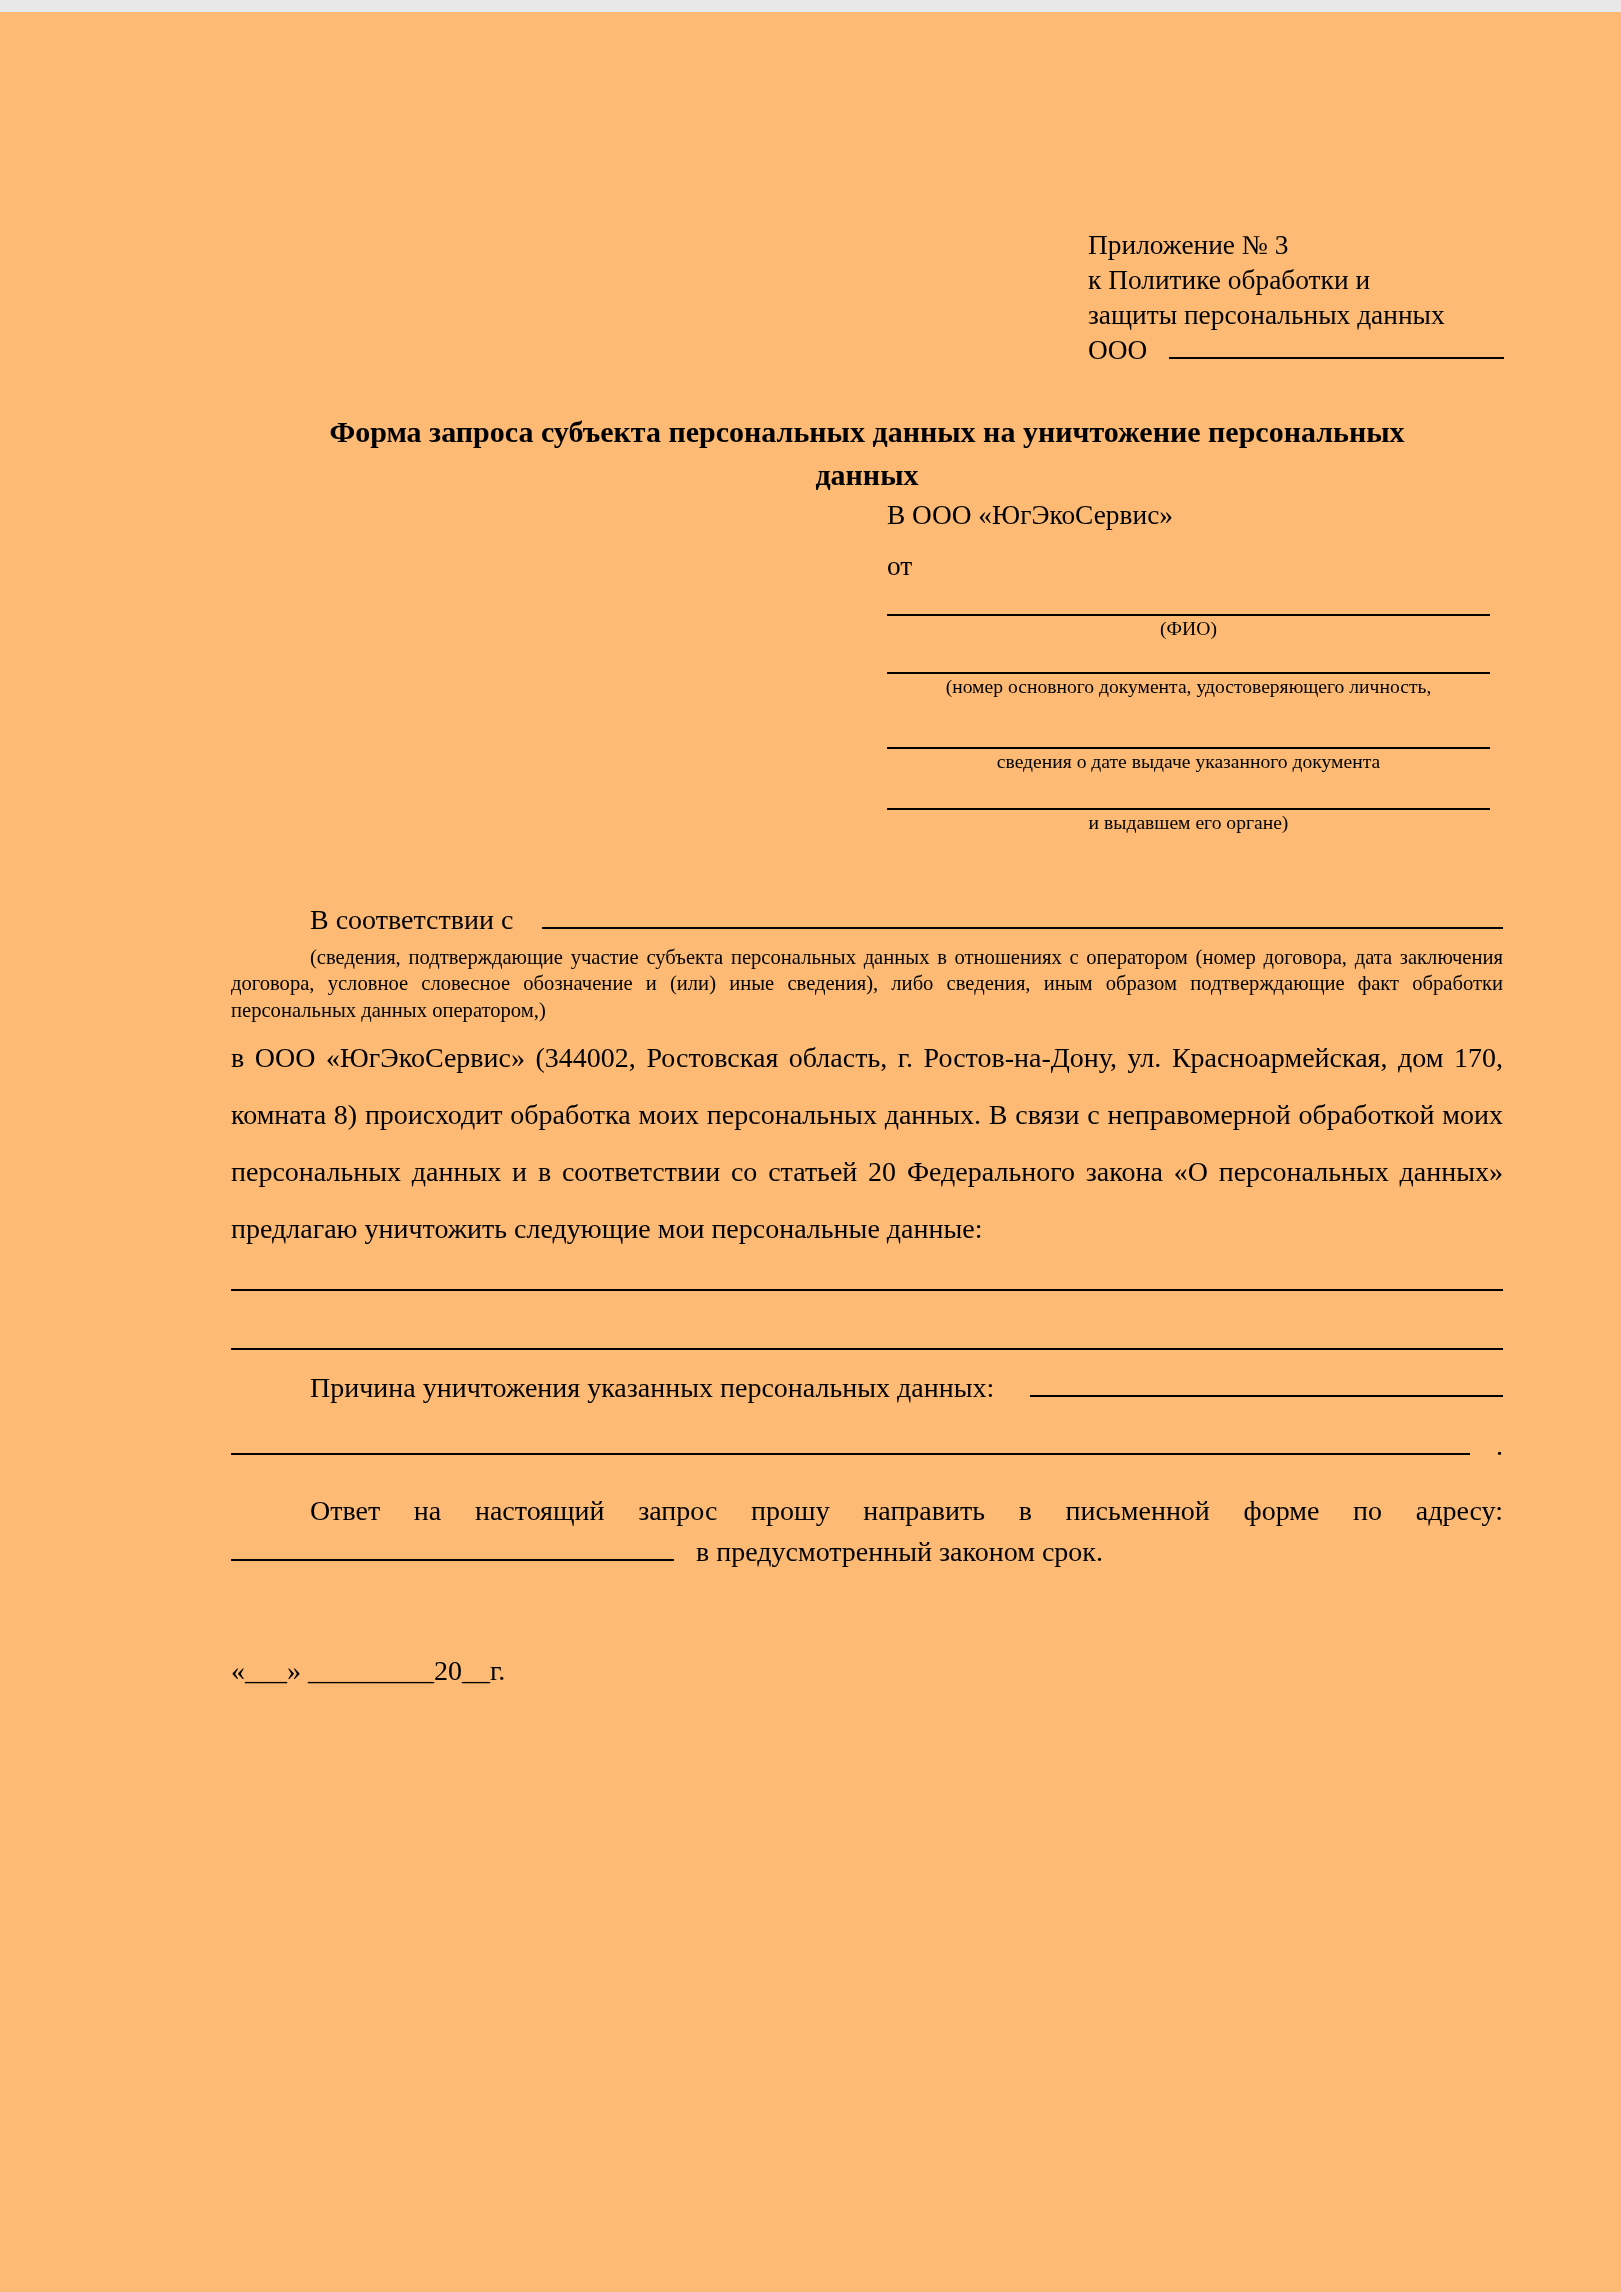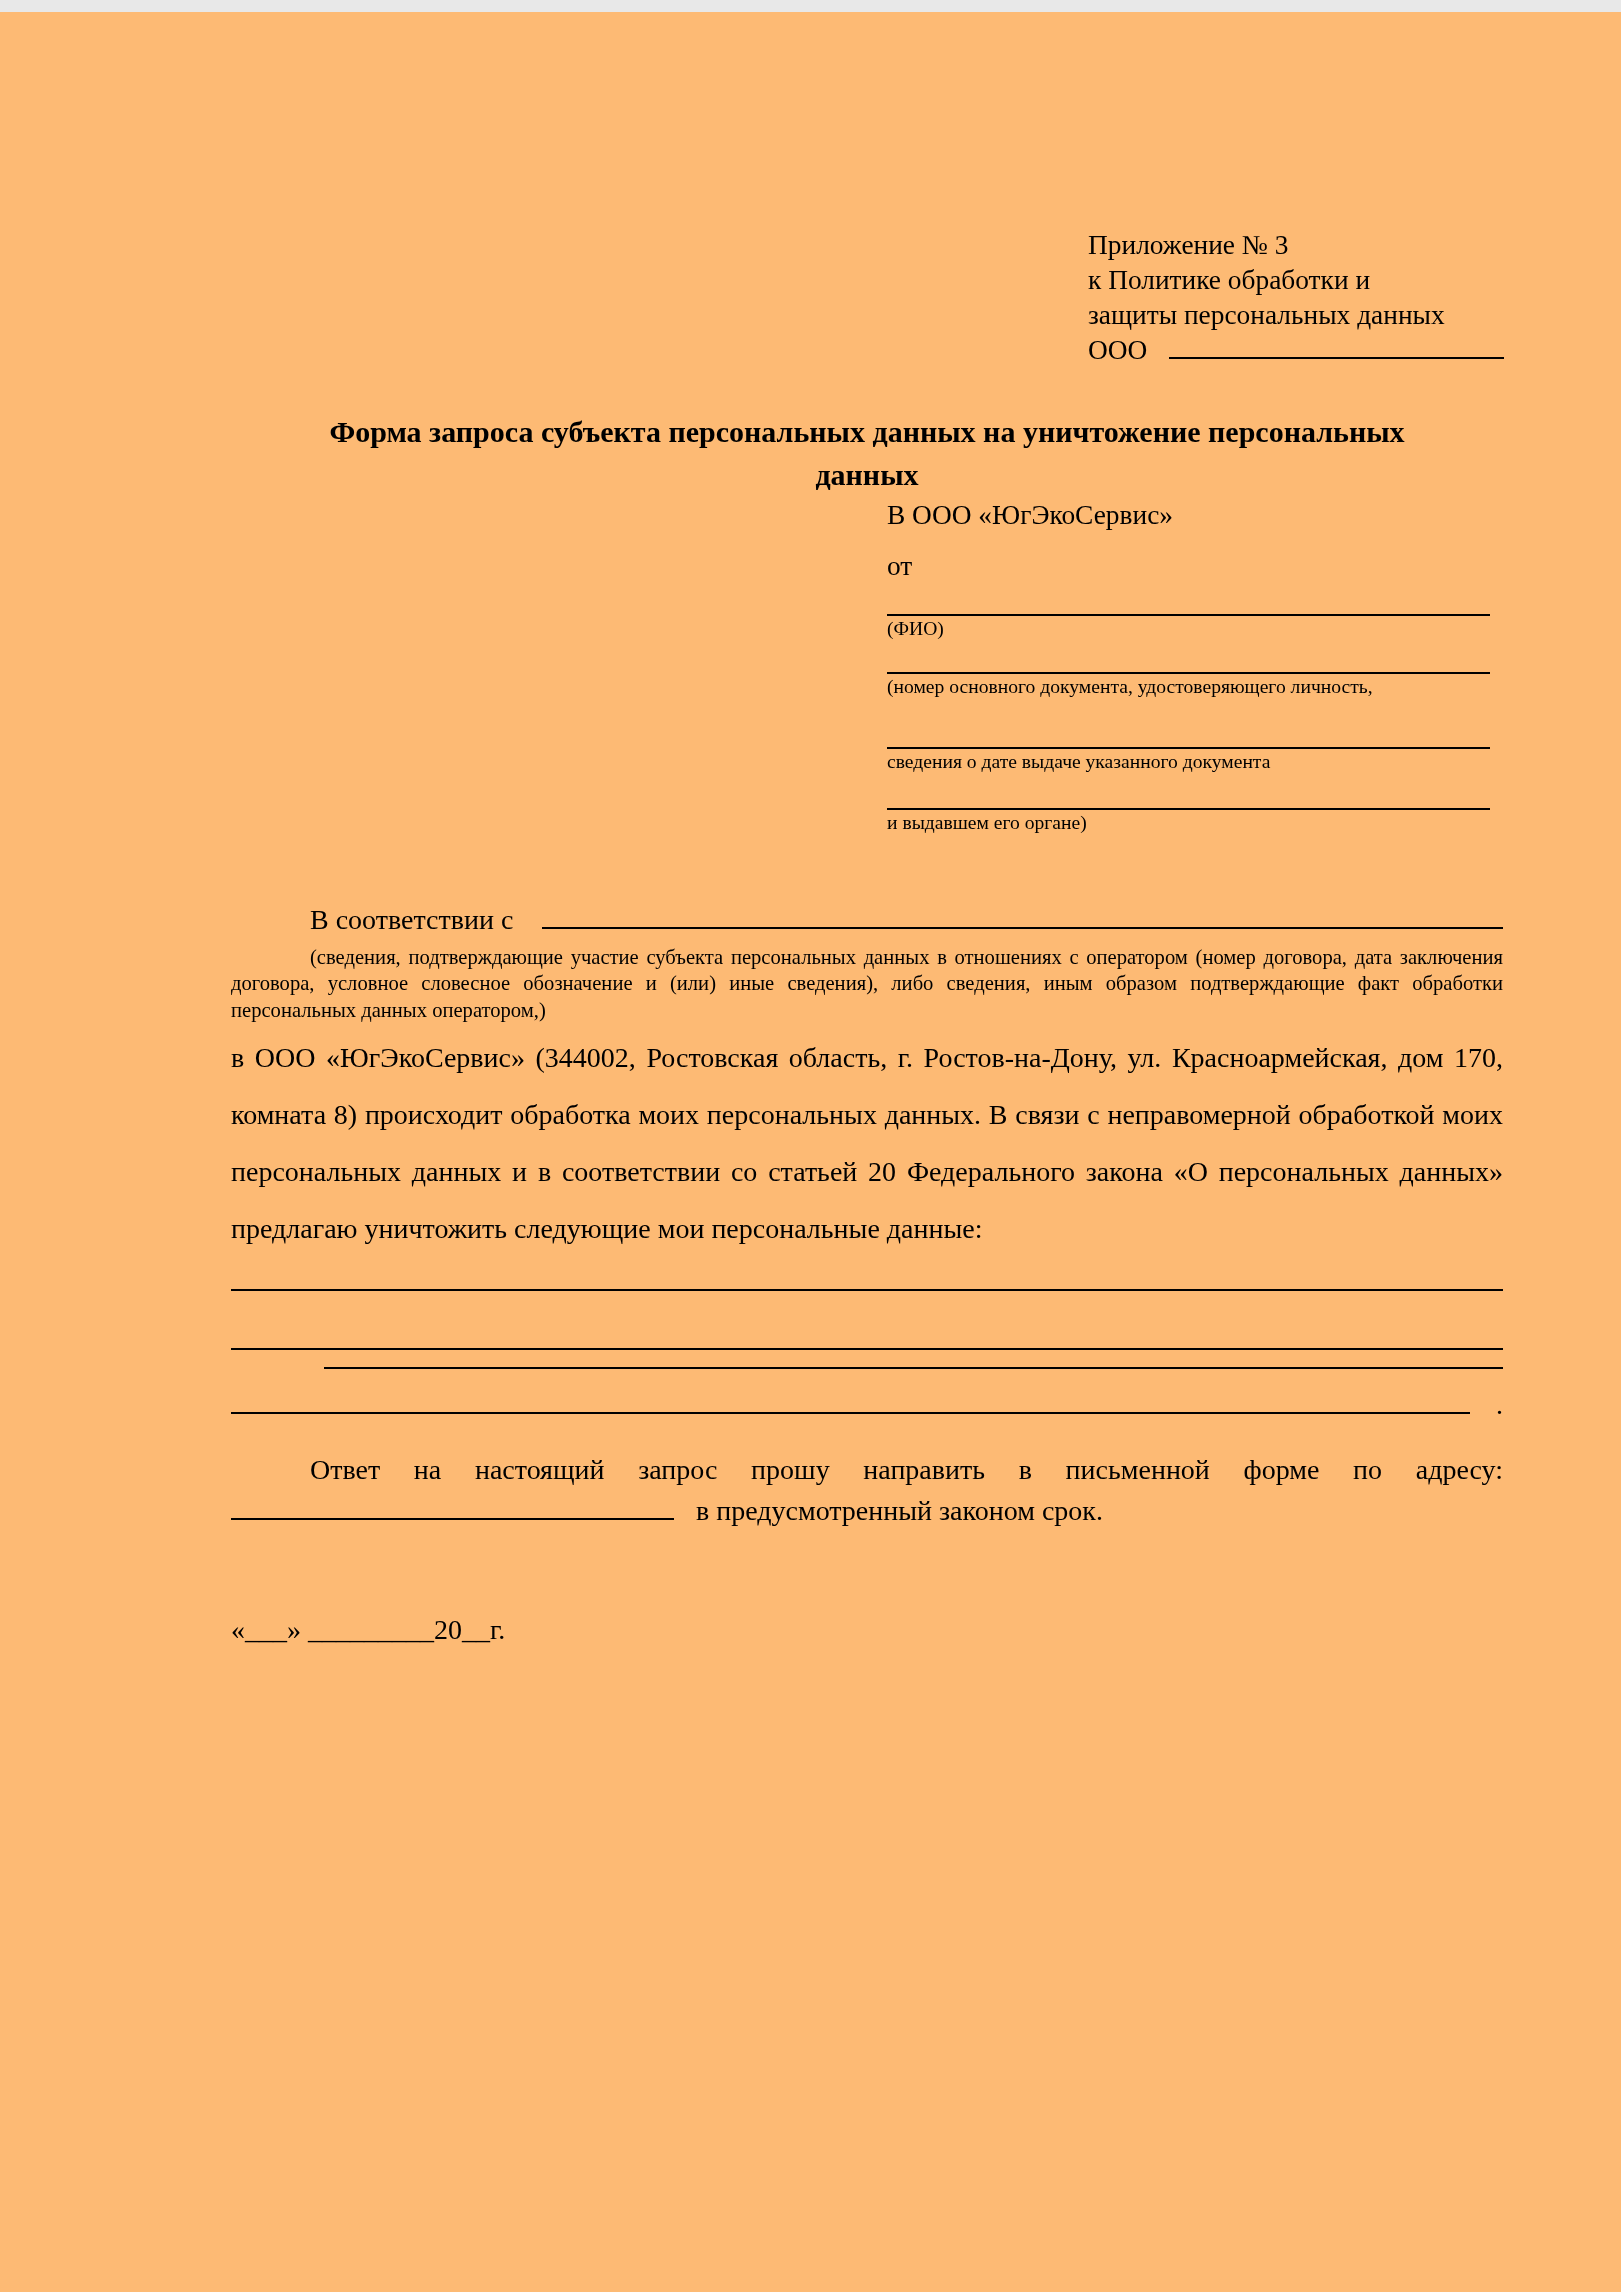--- a/index.html
+++ b/index.html
@@ -53,20 +53,21 @@
   .addressee .to   { line-height: 39px; }
   .addressee .from { line-height: 39px; margin-top: 11.8px; }
   .field-line { border-bottom: 2.9px solid #000; }
   .fl1 { height: 28px; }
   .fl2 { height: 31px; }
   .fl3 { height: 47px; }
   .fl4 { height: 34px; }
   .field-caption {
     font-size: 19.6px;
     line-height: 25.5px;
+    text-align: center;
     white-space: nowrap;
   }
 
   
   .accordance {
     margin-top: 63px;
     padding-left: 79px;
     font-size: 28px;
     line-height: 41px;
   }
@@ -184,20 +185,21 @@
   </div>
 
   <div class="note">(сведения, подтверждающие участие субъекта персональных данных в отношениях с оператором (номер договора, дата заключения договора, условное словесное обозначение и (или) иные сведения), либо сведения, иным образом подтверждающие факт обработки персональных данных оператором,)</div>
 
   <div class="main-par">в ООО «ЮгЭкоСервис» (344002, Ростовская область, г. Ростов-на-Дону, ул. Красноармейская, дом 170, комната 8) происходит обработка моих персональных данных. В связи с неправомерной обработкой моих персональных данных и в соответствии со статьей 20 Федерального закона «О персональных данных» предлагаю уничтожить следующие мои персональные данные:</div>
 
   <div class="blank-row b1"></div>
   <div class="blank-row b2"></div>
 
   <div class="reason row">
+    <span class="lbl">Причина уничтожения указанных персональных данных:</span>
     <span class="fill"></span>
   </div>
 
   <div class="cont-line row">
     <span class="fill"></span>
     <span class="period">.</span>
   </div>
 
   <div class="reply">Ответ на настоящий запрос прошу направить в письменной форме по адресу:</div>
 

